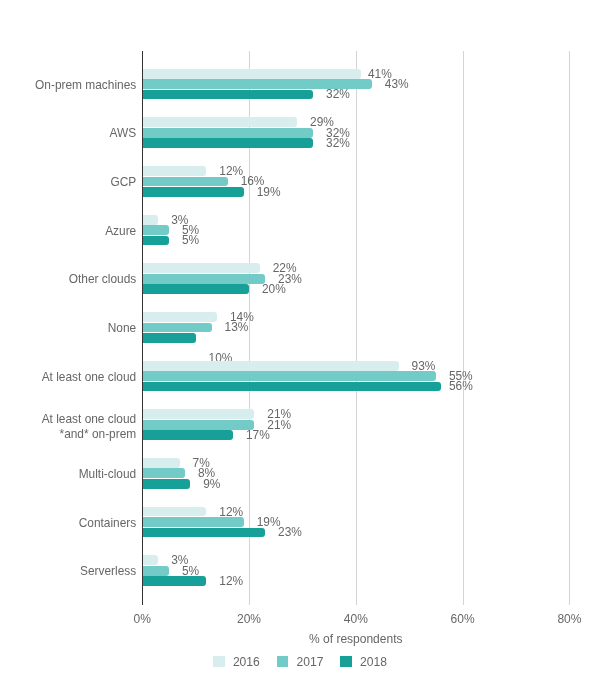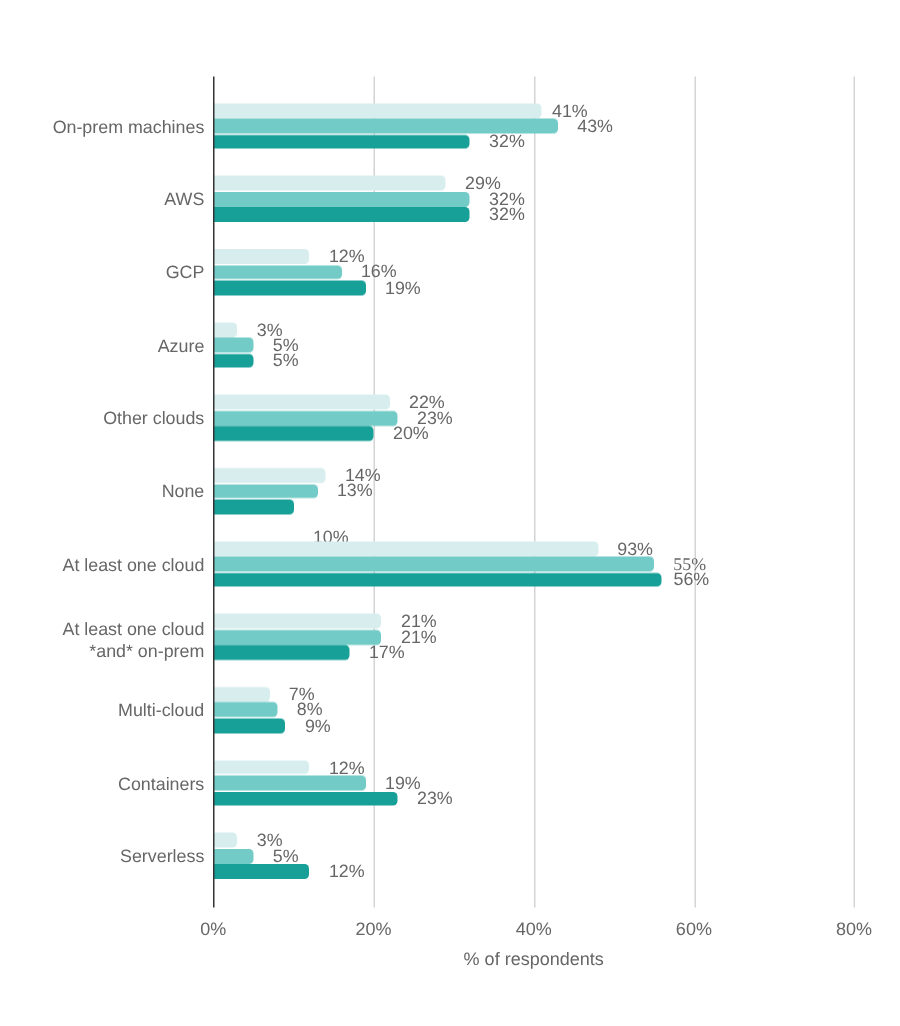--- a/index.html
+++ b/index.html
@@ -75,21 +75,21 @@
       <div class="blabel" style="left: 262px; top: 289.036px;">20%</div>
       <div class="bar" style="left: 142.2px; top: 312.15px; width: 74.76px; height: 9.7px; background: rgb(216, 238, 238);"></div>
       <div class="blabel" style="left: 229.96px; top: 317px;">14%</div>
       <div class="bar" style="left: 142.2px; top: 322.5px; width: 69.42px; height: 9.7px; background: rgb(114, 203, 198);"></div>
       <div class="blabel" style="left: 224.62px; top: 327.35px;">13%</div>
       <div class="bar" style="left: 142.2px; top: 332.85px; width: 53.4px; height: 9.7px; background: rgb(23, 160, 152);"></div>
       <div class="blabel" style="left: 208.6px; top: 358px;">10%</div>
       <div class="bar" style="left: 142.2px; top: 360.814px; width: 256.32px; height: 9.7px; background: rgb(216, 238, 238);"></div>
       <div class="blabel" style="left: 411.52px; top: 365.664px;">93%</div>
       <div class="bar" style="left: 142.2px; top: 371.164px; width: 293.7px; height: 9.7px; background: rgb(114, 203, 198);"></div>
-      <div class="blabel" style="left: 448.9px; top: 376.014px; font-family: Liberation Serif, serif;">55%</div>
+      <div class="blabel" style="left: 448.9px; top: 376.014px;">55%</div>
       <div class="bar" style="left: 142.2px; top: 381.514px; width: 299.04px; height: 9.7px; background: rgb(23, 160, 152);"></div>
       <div class="blabel" style="left: 449px; top: 386.364px;">56%</div>
       <div class="bar" style="left: 142.2px; top: 409.477px; width: 112.14px; height: 9.7px; background: rgb(216, 238, 238);"></div>
       <div class="blabel" style="left: 267.34px; top: 414.327px;">21%</div>
       <div class="bar" style="left: 142.2px; top: 419.827px; width: 112.14px; height: 9.7px; background: rgb(114, 203, 198);"></div>
       <div class="blabel" style="left: 267.34px; top: 424.677px;">21%</div>
       <div class="bar" style="left: 142.2px; top: 430.177px; width: 90.78px; height: 9.7px; background: rgb(23, 160, 152);"></div>
       <div class="blabel" style="left: 245.98px; top: 435.027px;">17%</div>
       <div class="bar" style="left: 142.2px; top: 458.141px; width: 37.38px; height: 9.7px; background: rgb(216, 238, 238);"></div>
       <div class="blabel" style="left: 192.58px; top: 462.991px;">7%</div>
@@ -149,13 +149,14 @@
   <div id="ticklabels">
       <div class="ticklbl" style="left: 102.2px; top: 613px;">0%</div>
       <div class="ticklbl" style="left: 209px; top: 613px;">20%</div>
       <div class="ticklbl" style="left: 315.8px; top: 613px;">40%</div>
       <div class="ticklbl" style="left: 422.6px; top: 613px;">60%</div>
       <div class="ticklbl" style="left: 529.4px; top: 613px;">80%</div>
     </div>
 
   <div class="xlabel" id="x-axis-label" style="left: 42.2px; width: 627.2px; top: 633px;">% of respondents</div>
 
+  <div class="legend" id="legend" style="top: 654.5px;"><span class="lg"><span class="sw" style="background: rgb(216, 238, 238);"></span><span>2016</span></span><span class="lg"><span class="sw" style="background: rgb(114, 203, 198);"></span><span>2017</span></span><span class="lg"><span class="sw" style="background: rgb(23, 160, 152);"></span><span>2018</span></span></div>
 </div>
 
 </body></html>

